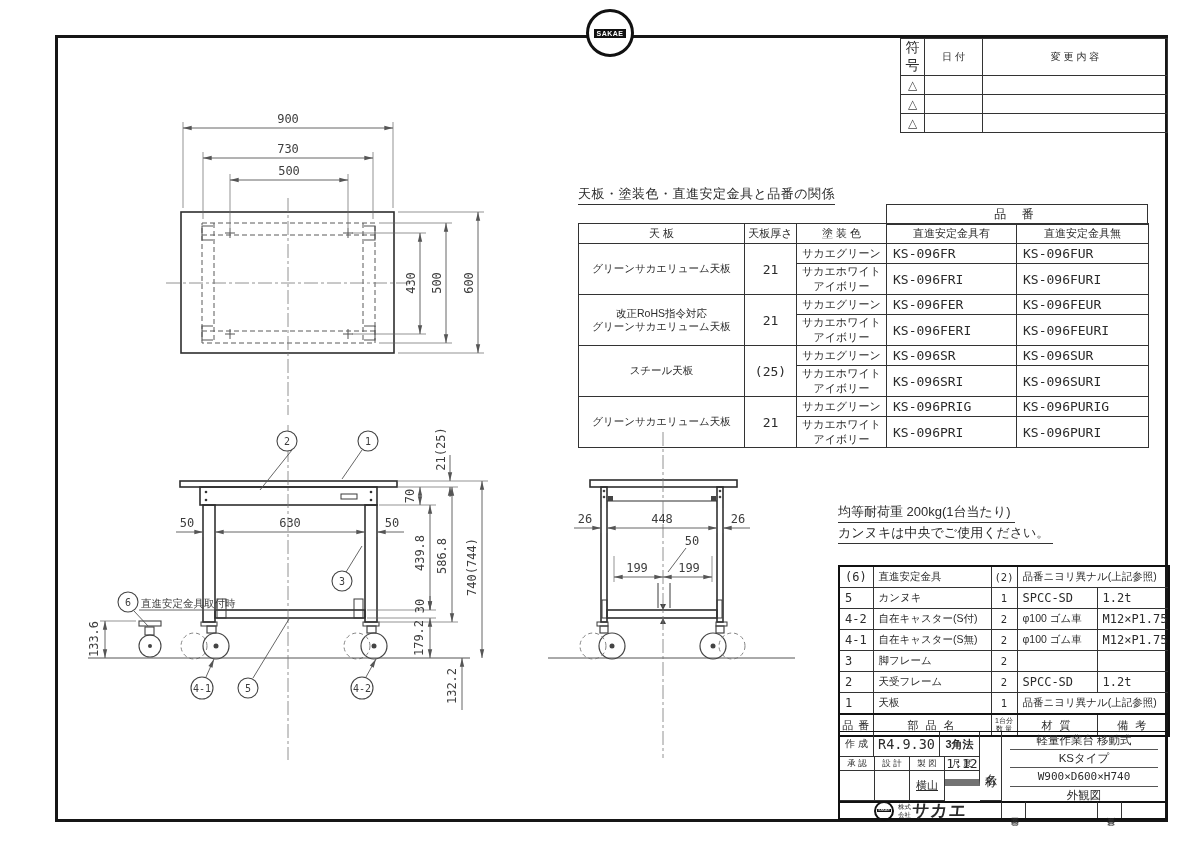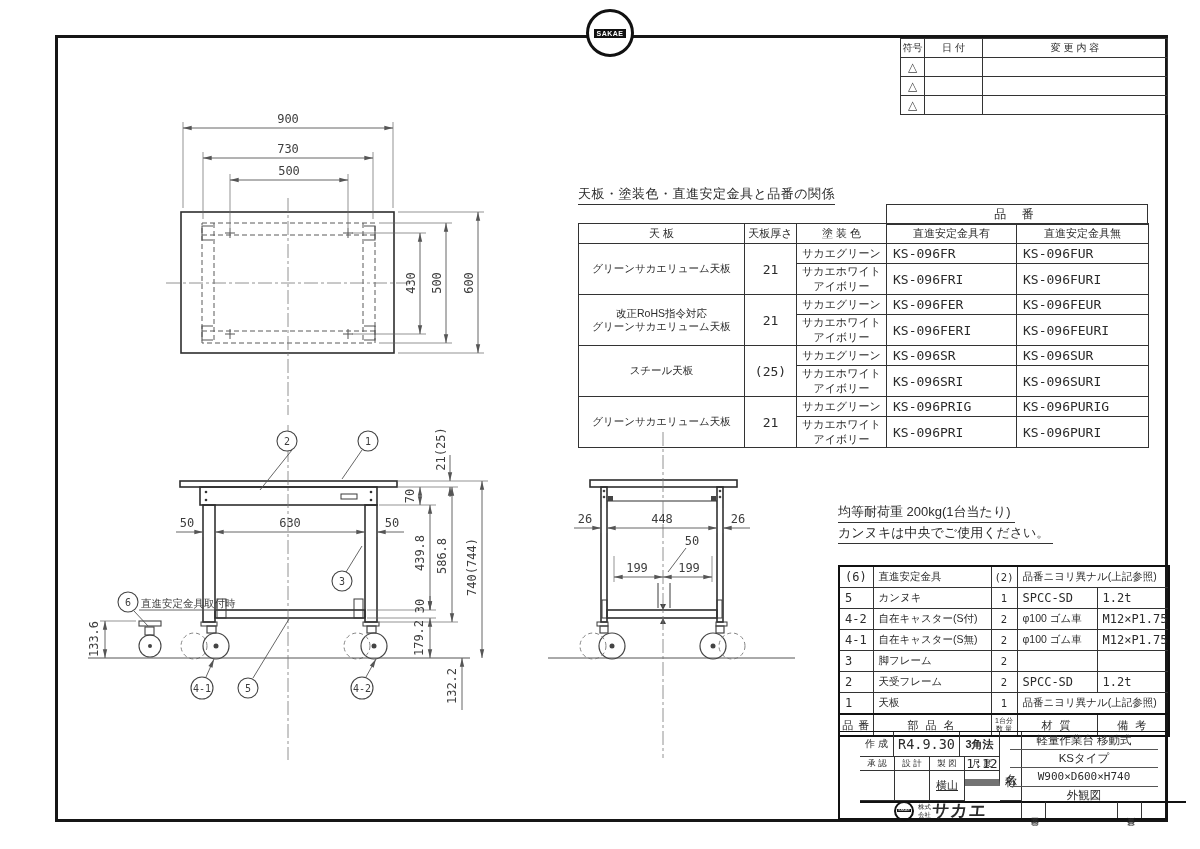--- a/index.html
+++ b/index.html
@@ -35,21 +35,21 @@
   .note{left:838px;font-size:13px;border-bottom:1px solid #333;width:max-content;padding:0 4px 1px 0;}
   
   .parts{left:838px;top:565px;}
   .parts td{height:20px;font-size:10.5px;}
   .parts .code{font-size:12px;text-align:left;padding-left:5px;}
   .parts .qtyh{font-size:7px;line-height:1.1;}
   .parts .hd{font-size:11px;letter-spacing:2px;}
   .parts .lft{text-align:left;padding-left:5px;}
   
   .tblock{left:838px;top:731px;width:330px;height:89px;border:2px solid #111;border-top:1.5px solid #111;box-sizing:border-box;}
-  .tb{position:absolute;box-sizing:border-box;display:flex;align-items:center;justify-content:center;margin-left:20px;}
+  .tb{position:absolute;box-sizing:border-box;display:flex;align-items:center;justify-content:center;}
   .vert{writing-mode:vertical-rl;text-orientation:upright;letter-spacing:2px;}
   .namelines .ln{height:17.2px;display:flex;align-items:center;justify-content:center;}
   .sep{border-bottom:1px solid #555;margin:0 8px;}
   .logo-name{font-weight:900;font-size:17px;transform:skewX(-6deg);letter-spacing:1px;}
   .kk{font-size:6.5px;line-height:1.1;width:15px;word-break:break-all;text-align:center;}
   .minibadge{width:16px;height:16px;border:2px solid #111;border-radius:50%;display:flex;
              align-items:center;justify-content:center;margin-right:3px;}
   .minibadge .band{background:#111;color:#fff;font-size:3.5px;line-height:1;padding:0 1px;}
   svg text{font-family:"DejaVu Sans Mono",monospace;fill:#3d3d3d;}
   .dim{font-size:12px;}
@@ -322,21 +322,21 @@
   </div>
 
   <table class="abs rev">
     <colgroup>
         <col style="width:24px">
         <col style="width:58px">
         <col style="width:185px">
       </colgroup>
     <tbody>
         <tr>
-      <td class="jp" style="font-size:10px;">符号</td>
+      <td class="jp" style="font-size:14px;">符号</td>
       <td class="jp">日 付</td>
       <td class="jp">変 更 内 容</td>
     </tr>
     <tr>
       <td class="sym">△</td>
       <td></td>
       <td></td>
     </tr>
     <tr>
       <td class="sym">△</td>

